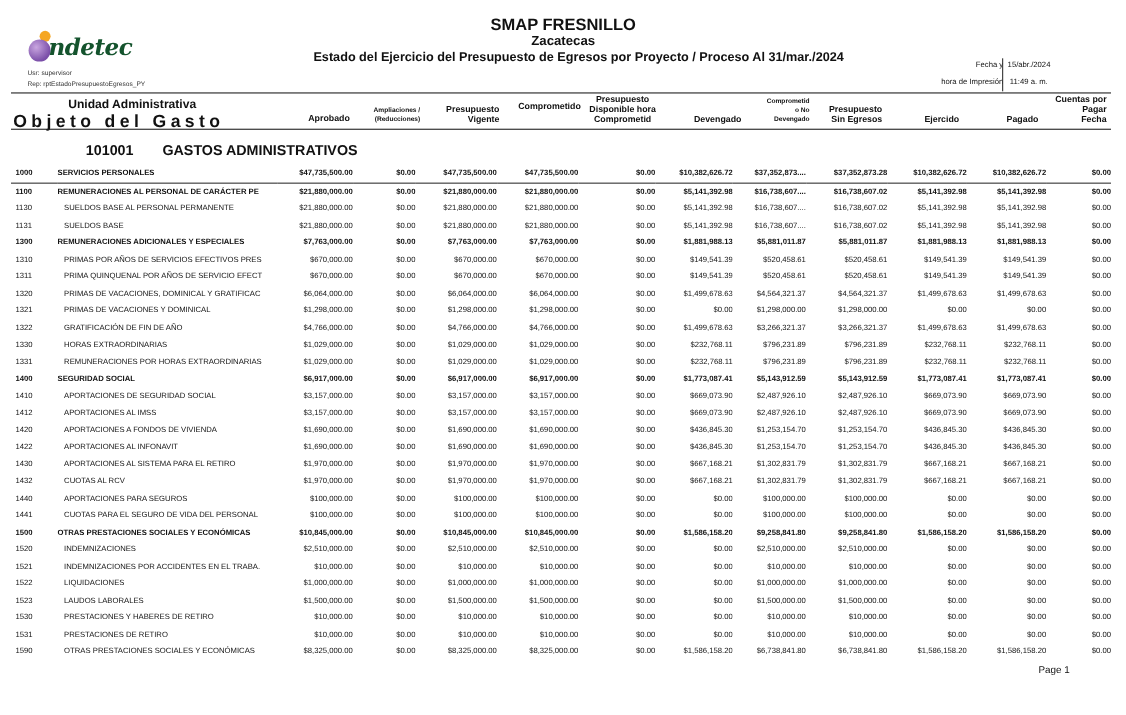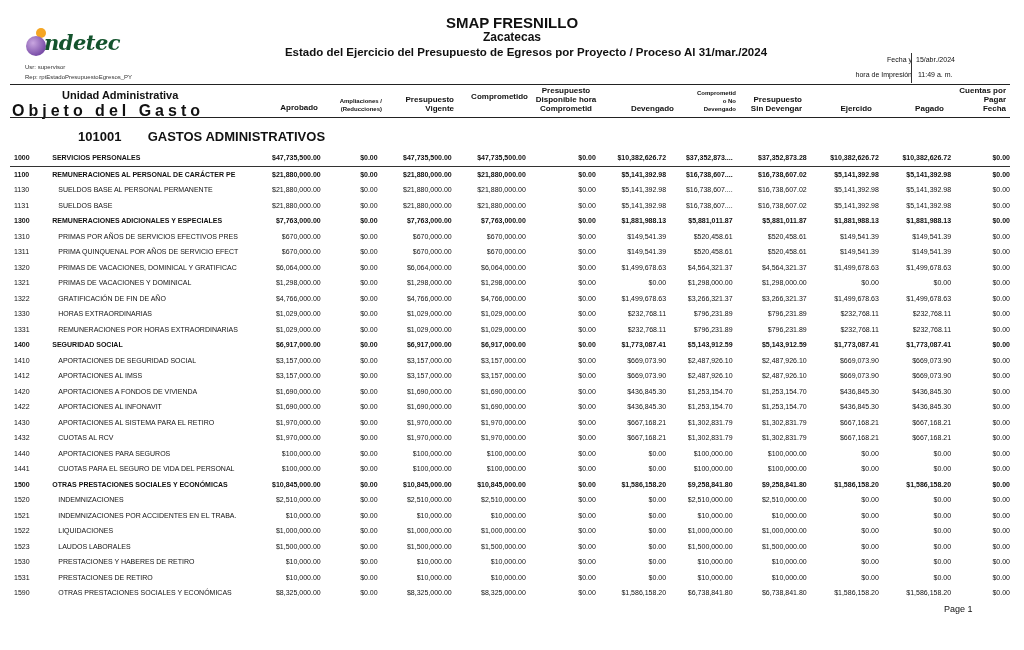--- a/index.html
+++ b/index.html
@@ -85,21 +85,21 @@
 <div class="abs hdr" style="left:612px; top:104px; width:62px;">
     <div>Devengado</div>
   </div>
 <div class="abs hdr sm" style="left:678px; top:89px; width:58px;">
     <div>Comprometid</div>
     <div>o No</div>
     <div>Devengado</div>
   </div>
 <div class="abs hdr" style="left:738px; top:95px; width:64px;">
     <div>Presupuesto</div>
-    <div>Sin Devengar</div>
+    <div>Sin Egresos</div>
   </div>
 <div class="abs hdr" style="left:810px; top:104px; width:62px;">
     <div>Ejercido</div>
   </div>
 <div class="abs hdr" style="left:888px; top:104px; width:56px;">
     <div>Pagado</div>
   </div>
 <div class="abs hdr" style="left:950px; top:86px; width:56px;">
     <div>Cuentas por</div>
     <div>Pagar</div>

